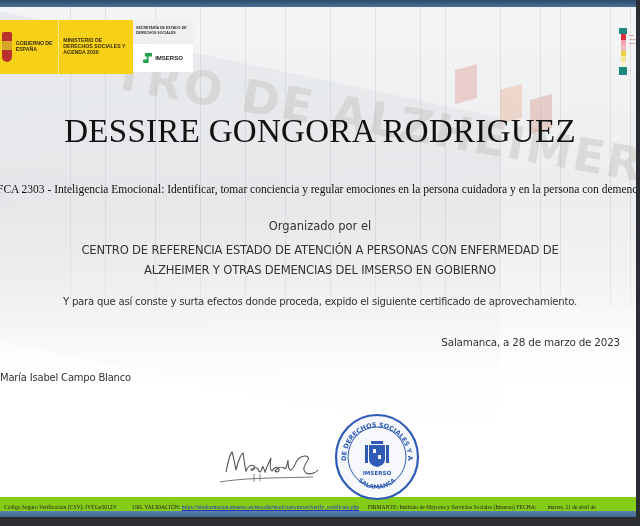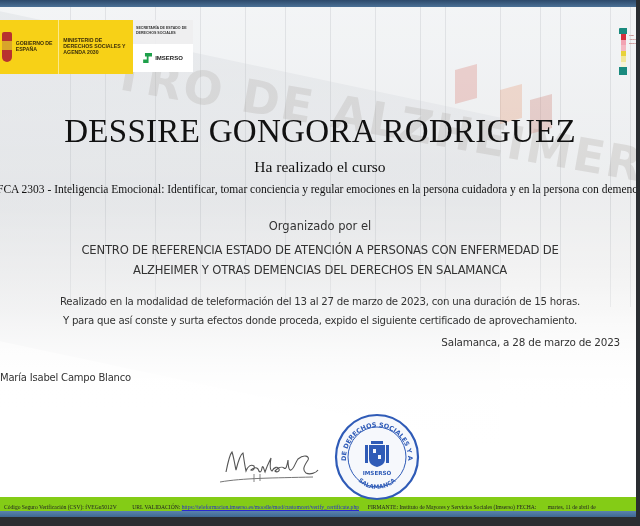--- a/index.html
+++ b/index.html
@@ -171,31 +171,29 @@
       <div class="base"></div>
     </div>
     <div class="tiny">
       <div>CRE</div>
       <div>Alzheimer</div>
       <div>Salamanca</div>
     </div>
   </div>
 
   <div class="name">DESSIRE GONGORA RODRIGUEZ</div>
-  <div class="realizado">Ha realizado el curso</div>
   <div class="course">FCA 2303 - Inteligencia Emocional: Identificar, tomar conciencia y regular emociones en la persona cuidadora y en la persona con demencia</div>
 
   <div class="organizado">Organizado por el</div>
   <div class="centro">
     <div>CENTRO DE REFERENCIA ESTADO DE ATENCIÓN A PERSONAS CON ENFERMEDAD DE</div>
-    <div>ALZHEIMER Y OTRAS DEMENCIAS DEL DERECHOS EN SALAMANCA</div>
+    <div>ALZHEIMER Y OTRAS DEMENCIAS DEL IMSERSO EN GOBIERNO</div>
   </div>
 
   <div class="modalidad">
-    <div>Realizado en la modalidad de teleformación del 13 al 27 de marzo de 2023, con una duración de 15 horas.</div>
     <div>Y para que así conste y surta efectos donde proceda, expido el siguiente certificado de aprovechamiento.</div>
   </div>
 
   <div class="lugar">Salamanca, a 28 de marzo de 2023</div>
 
   <div class="firmante">
     <div>María Isabel Campo Blanco</div>
   </div>
 
   <svg class="signature" viewBox="0 0 110 45">

